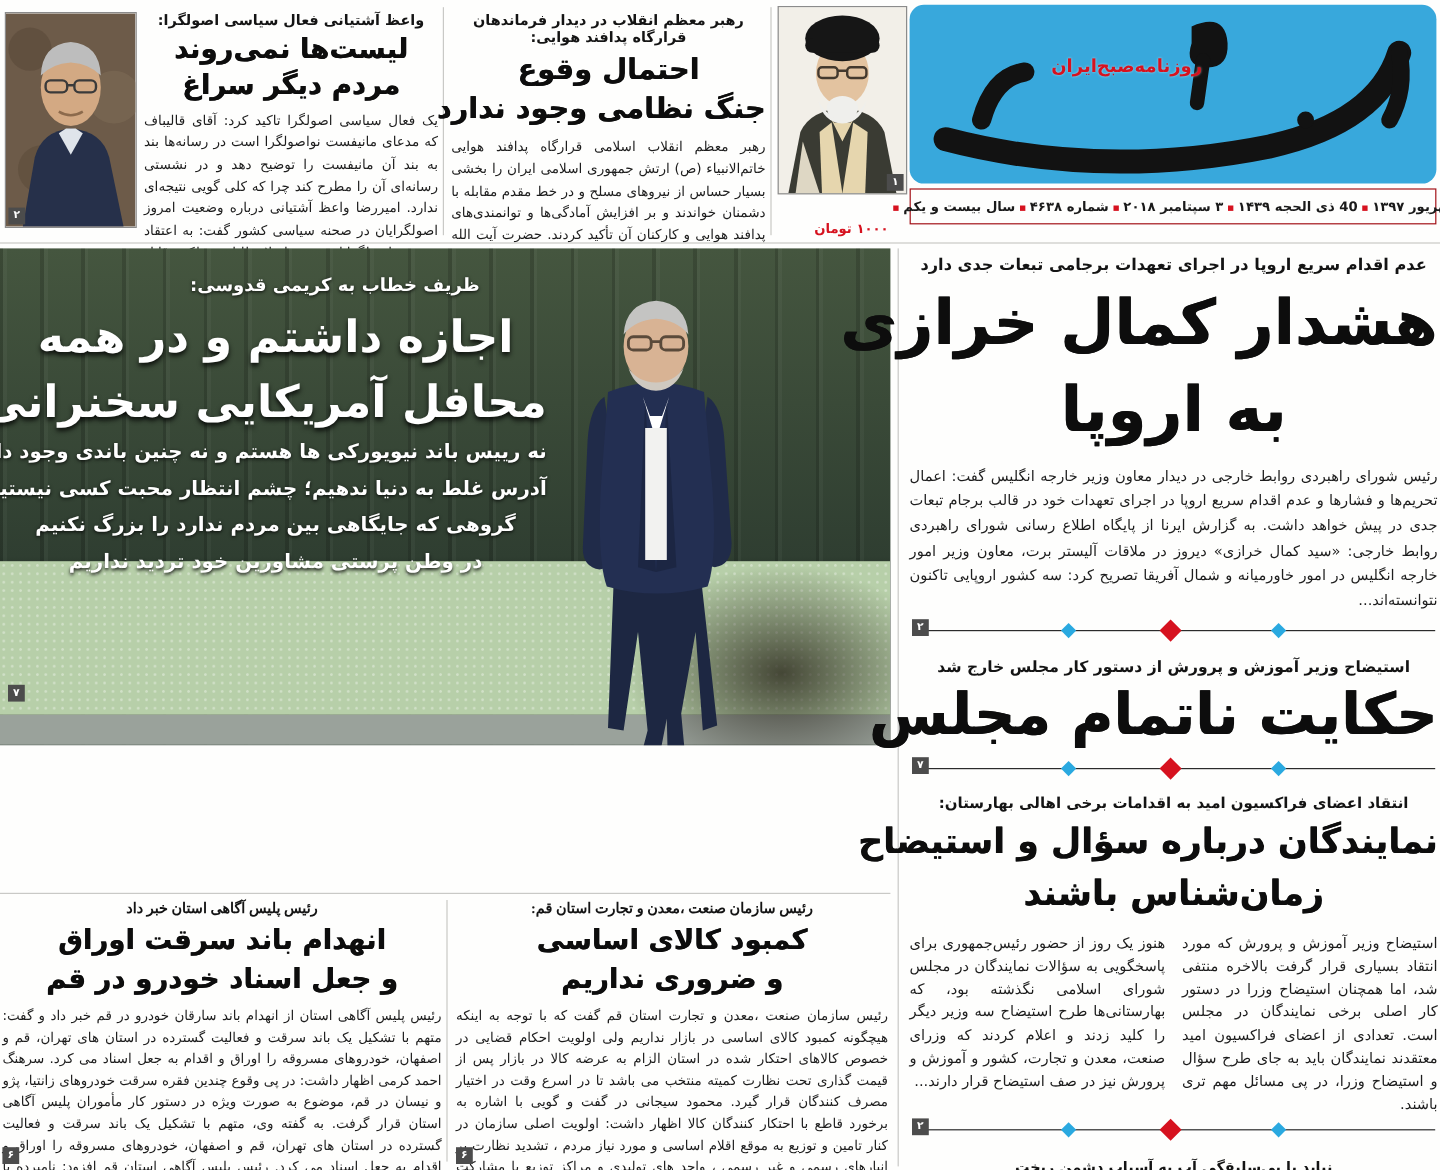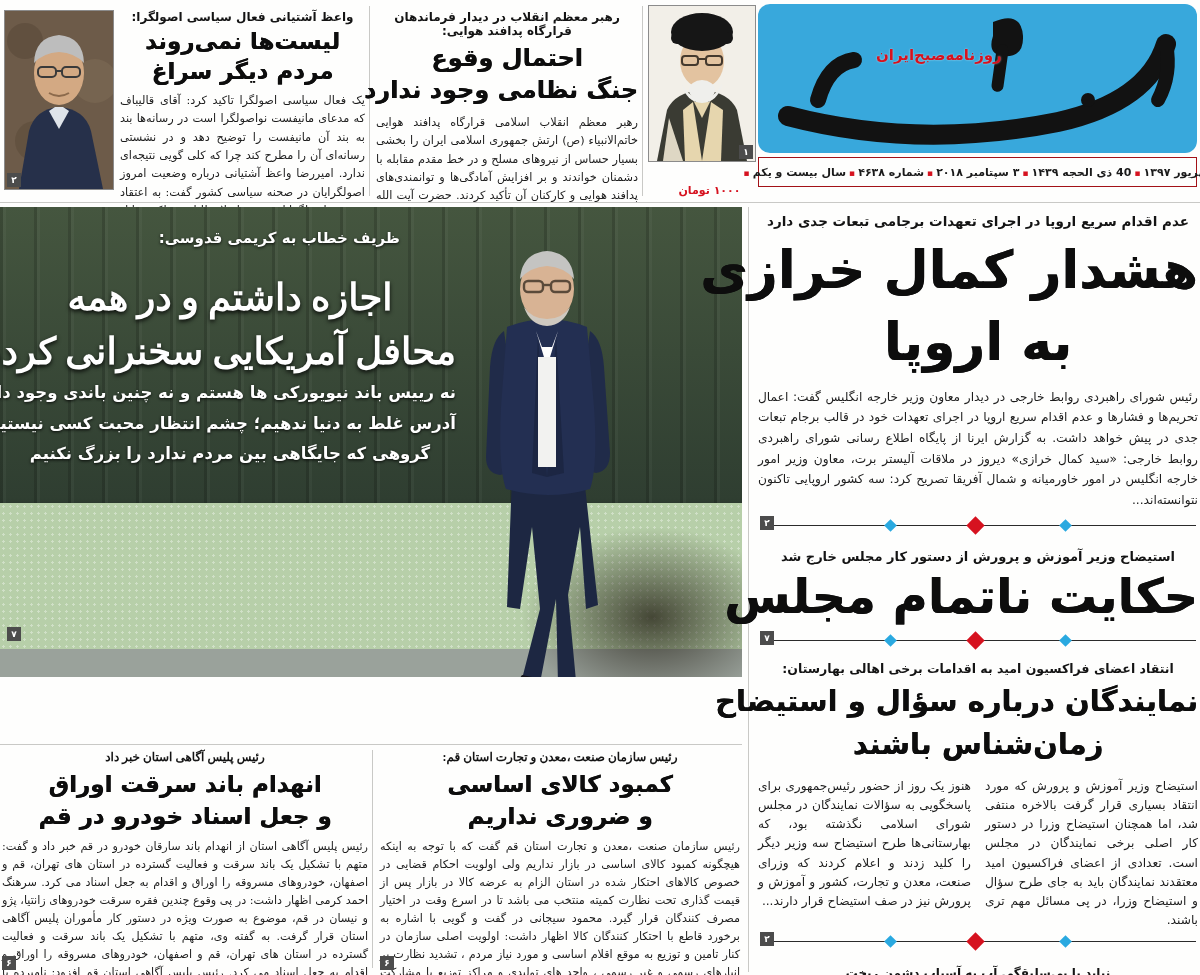--- a/index.html
+++ b/index.html
@@ -50,31 +50,31 @@
 
   .masthead{position:absolute;right:3px;top:4px;width:439px;height:149px;background:var(--masthead-blue);border-radius:12px;overflow:hidden;text-align:right;}
   .logo-calligraphy{position:absolute;inset:0;}
   .masthead .tagline{position:absolute;top:42px;left:118px;color:var(--accent-red);font-size:15px;font-weight:bold;text-shadow:0 0 2px rgba(255,255,255,.6);}
 
   .datebar{position:absolute;right:3px;top:157px;width:439px;height:30px;border:1px solid #a31218;display:flex;align-items:center;justify-content:center;font-size:11px;font-weight:bold;color:#1a1a1a;white-space:nowrap;}
   .datebar .seg::after{content:"▪";color:var(--accent-red);margin:0 3px;font-size:9px;}
   .datebar .price{color:var(--accent-red);margin-top:37px;}
 
   
-  .main-photo{position:absolute;left:0;top:207px;width:742px;height:470px;overflow:hidden;background:linear-gradient(#45563f,#2f3e31 62%,#2c3a2e 63%);}
+  .main-photo{position:absolute;left:0;top:207px;width:742px;height:414px;overflow:hidden;background:linear-gradient(#45563f,#2f3e31 62%,#2c3a2e 63%);}
   .photo-streaks{position:absolute;inset:0;background:repeating-linear-gradient(90deg,rgba(0,0,0,.22) 0 3px,rgba(255,255,255,.05) 3px 6px,rgba(0,0,0,0) 6px 34px);opacity:.7;}
   .photo-floor{position:absolute;left:0;right:0;top:63%;bottom:6%;background:#b7cfa9;background-image:radial-gradient(rgba(255,255,255,.35) 1px,transparent 1.2px);background-size:7px 7px;}
   .photo-step{position:absolute;left:0;right:0;bottom:0;height:6%;background:#9aa29b;}
   .photo-corner-shadow{position:absolute;right:-40px;bottom:-30px;width:260px;height:180px;background:radial-gradient(closest-side,rgba(30,25,15,.75),rgba(30,25,15,0));}
   .zarif-figure{position:absolute;left:452px;top:20px;}
   .main-photo .pg-marker{position:absolute;left:7px;bottom:36px;}
 
   .photo-overlay{position:absolute;left:4px;top:22px;width:452px;text-align:center;color:#fff;}
   .photo-overlay .kicker{color:#fff;font-size:15px;text-align:right;padding-right:56px;text-shadow:0 1px 3px rgba(0,0,0,.9);}
-  .photo-overlay .headline{color:#fff;font-size:37px;line-height:1.45;margin-top:24px;text-shadow:0 2px 4px rgba(0,0,0,.85);font-family:Liberation Serif, serif;}
+  .photo-overlay .headline{color:#fff;font-size:37px;line-height:1.45;margin-top:8px;text-shadow:0 2px 4px rgba(0,0,0,.85);}
   .photo-overlay .sub{font-size:16.5px;font-weight:bold;line-height:1.85;text-shadow:0 1px 3px rgba(0,0,0,.9);white-space:nowrap;}
   .photo-overlay .sub:first-of-type{margin-top:14px;}
 
   
   .right-col{position:absolute;right:2px;top:207px;width:440px;height:768px;}
   .rc-kicker1{font-size:13.5px;margin-top:6px;}
   .rc-headline1{font-size:52px;line-height:1.38;margin-top:6px;}
   .rc-body1{font-size:12.2px;line-height:1.7;margin-top:8px;}
   .rule-1{margin-top:14px;}
   .rc-kicker2{font-size:13px;margin-top:23px;}
@@ -213,20 +213,21 @@
 
     <div class="photo-overlay">
       <div class="kicker">ظریف خطاب به کریمی قدوسی:</div>
       <div class="headline">
         <div>اجازه داشتم و در همه</div>
         <div>محافل آمریکایی سخنرانی کردم</div>
       </div>
       <div class="sub">نه رییس باند نیویورکی ها هستم و نه چنین باندی وجود دارد</div>
       <div class="sub">آدرس غلط به دنیا ندهیم؛ چشم انتظار محبت کسی نیستیم</div>
       <div class="sub">گروهی که جایگاهی بین مردم ندارد را بزرگ نکنیم</div>
+      <div class="sub">در وطن پرستی مشاورین خود تردید نداریم</div>
     </div>
     <span class="pg-marker">۷</span>
   </div>
 
   <div class="v-rule" style="left:748px;top:207px;height:765px"></div>
 
   <div class="right-col">
 
     <div class="kicker rc-kicker1">عدم اقدام سریع اروپا در اجرای تعهدات برجامی تبعات جدی دارد</div>
     <div class="headline rc-headline1">

